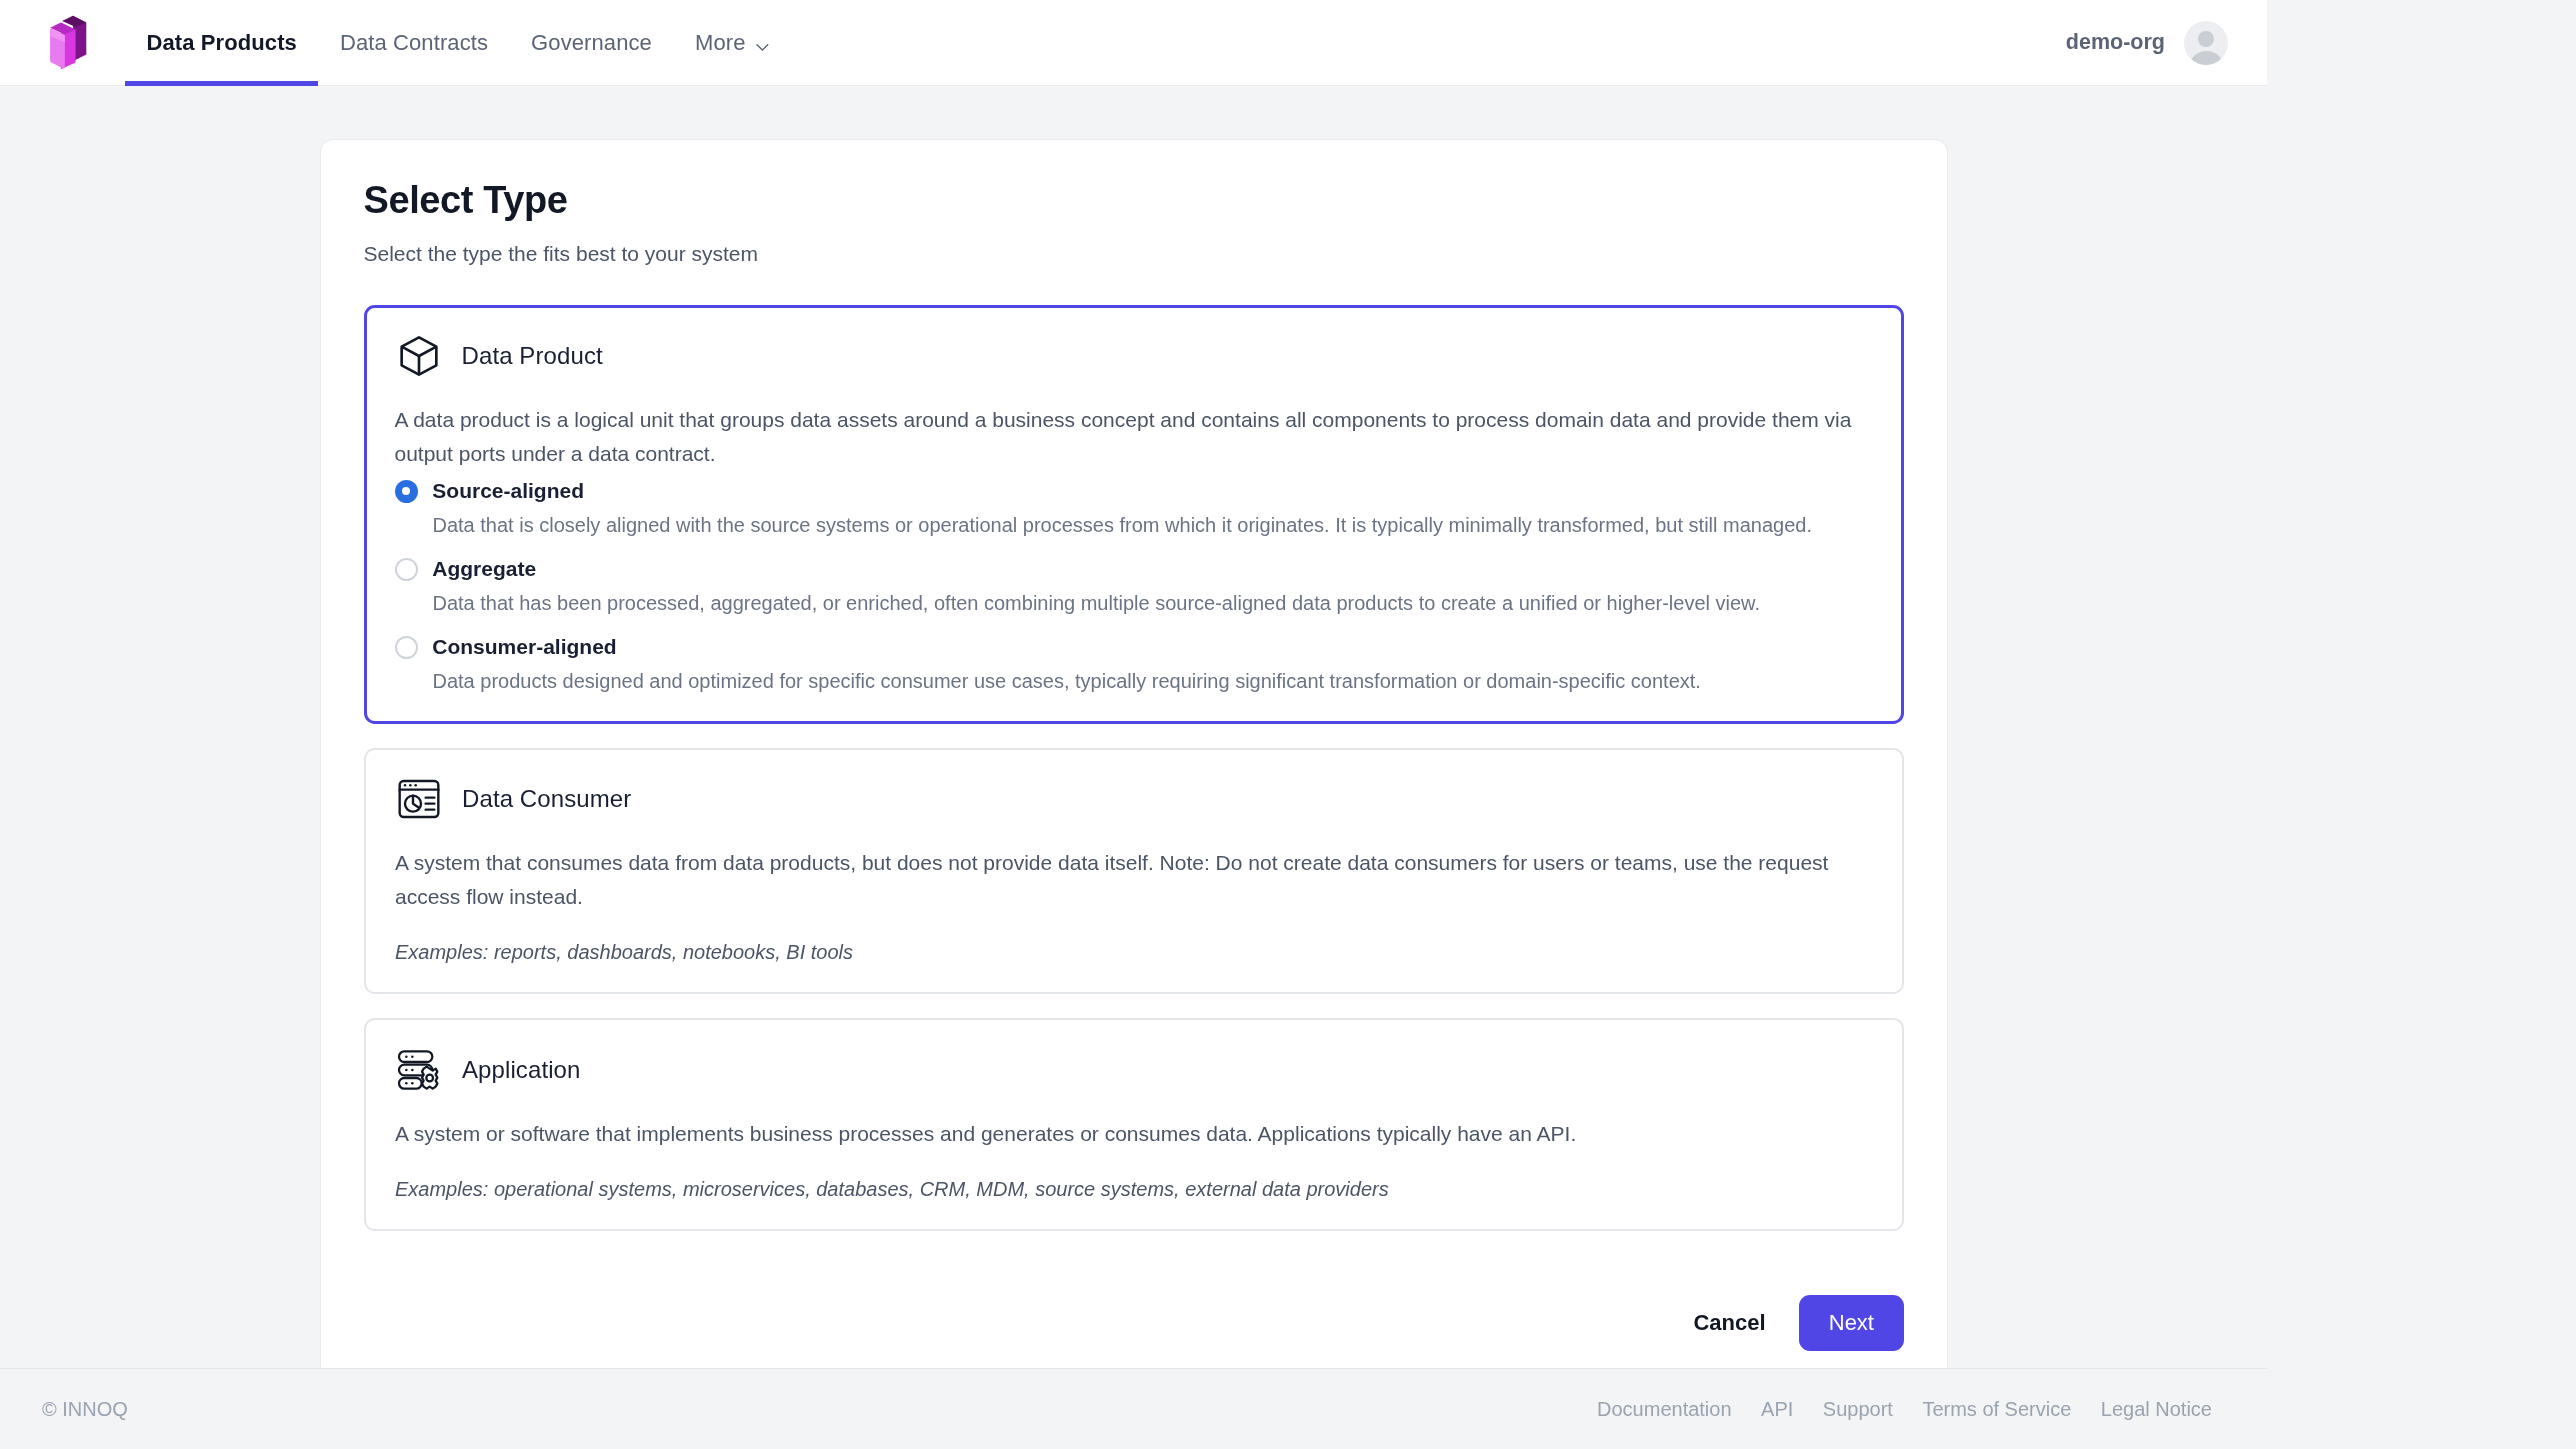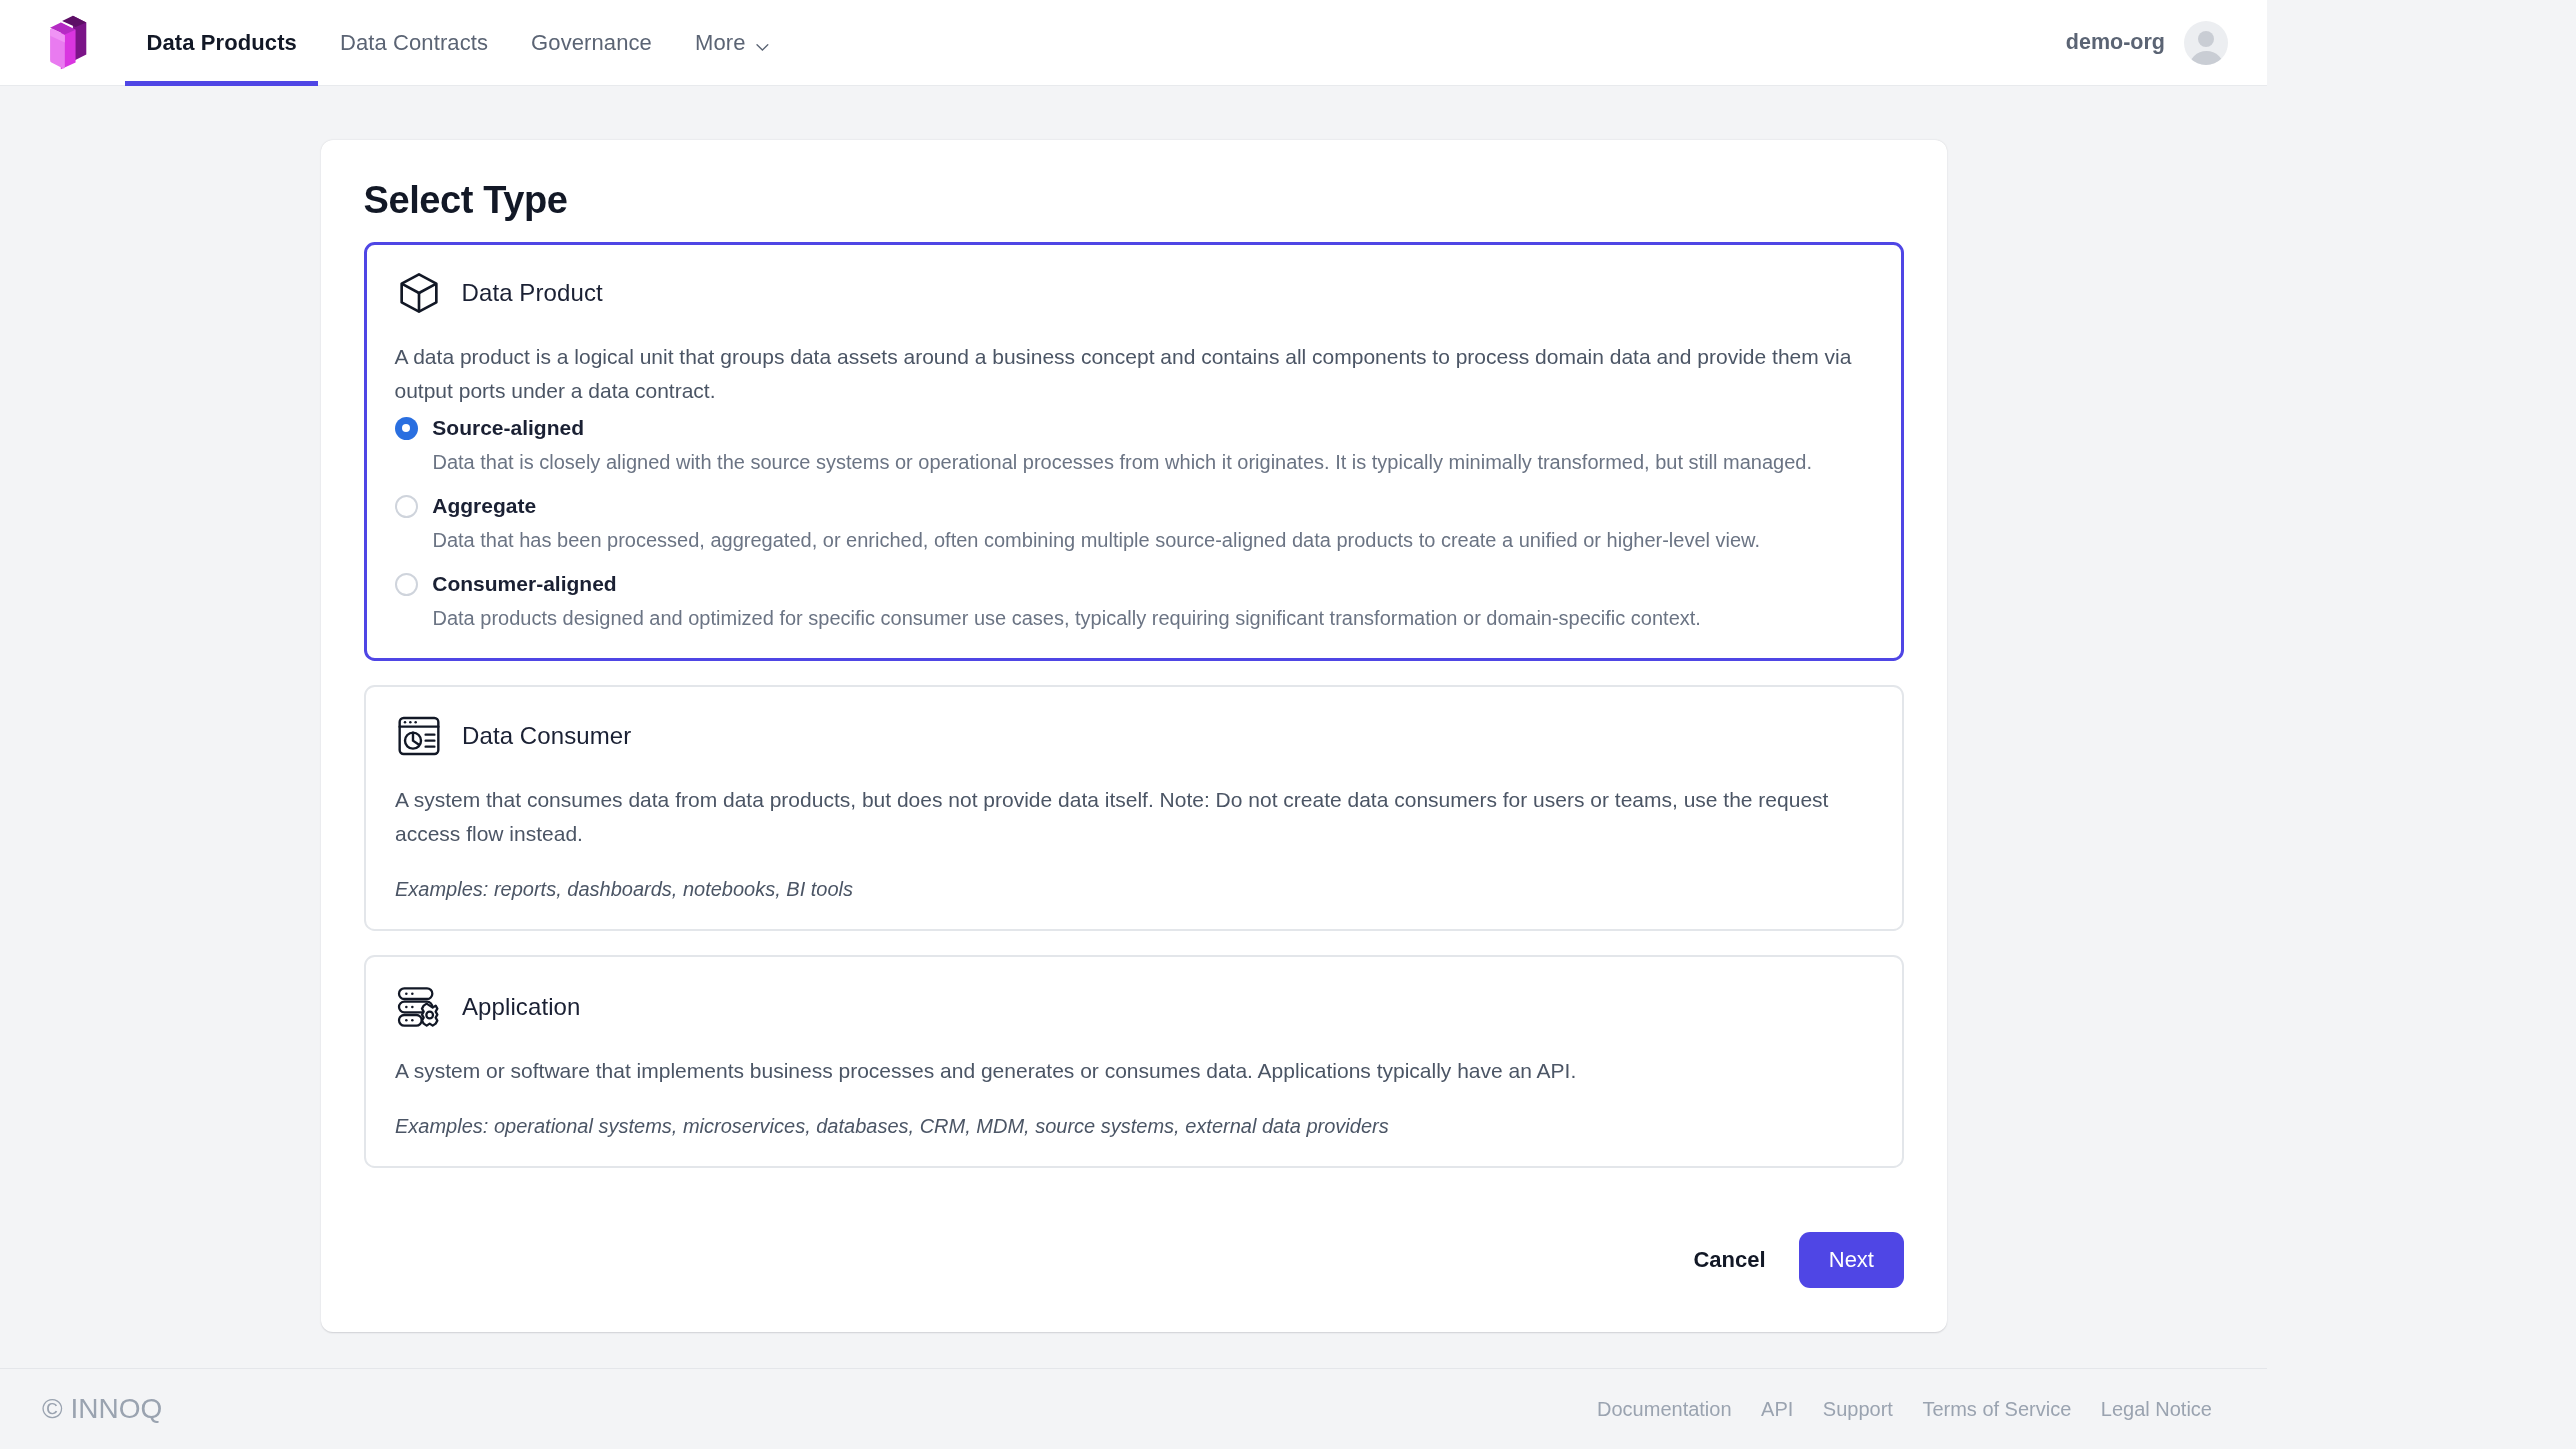--- a/index.html
+++ b/index.html
@@ -259,21 +259,21 @@
   .footer {
     flex: 0 0 81px;
     height: 81px;
     background: #f3f4f6;
     border-top: 1.3px solid #e4e6ea;
     display: flex;
     align-items: center;
     padding: 0 55px 0 42px;
   }
   .copyright {
-    font-size: 28px;
+    font-size: 20px;
     color: #9aa3b0;
   }
   .footer-links {
     margin-left: auto;
     display: flex;
     gap: 29.5px;
   }
   .footer-link {
     font-size: 20px;
     color: #9aa3b0;
@@ -325,20 +325,21 @@
         <div class="head"></div>
         <div class="body"></div>
       </div>
     </div>
   </div>
 
   <div class="main">
     <div class="card">
 
       <div class="page-title">Select Type</div>
+      <div class="page-subtitle">Select the type the fits best to your system</div>
 
       <div class="type-card selected">
         <div class="type-head">
           <span class="type-icon">
             <svg width="48" height="48" viewBox="0 0 72 72" fill="none" stroke="#121826" stroke-width="4" stroke-linejoin="round">
               <path d="M36 8 L62 22 L62 50 L36 64 L10 50 L10 22 Z"></path>
               <path d="M10 22 L36 36 L62 22"></path>
               <path d="M36 36 L36 64"></path>
             </svg>
           </span>

